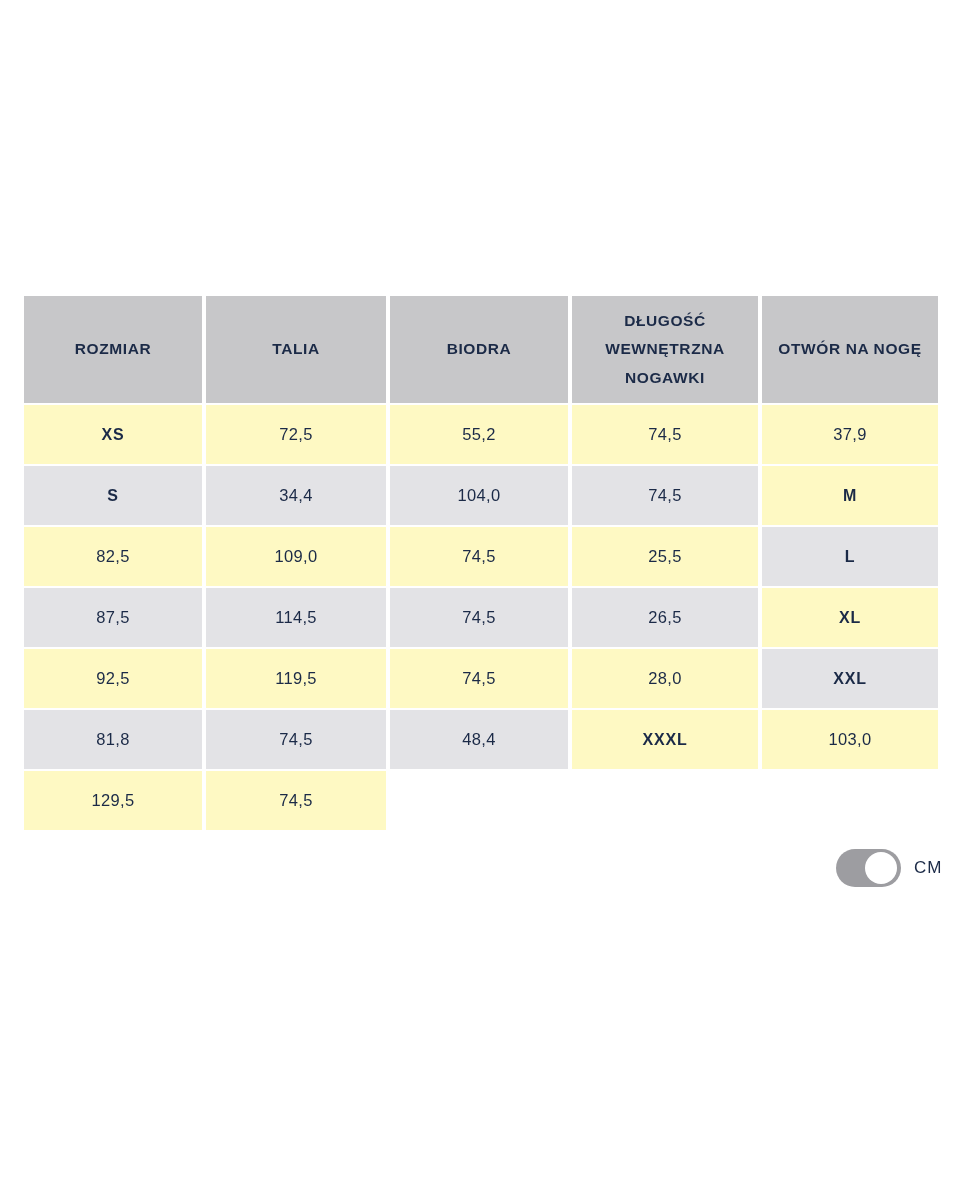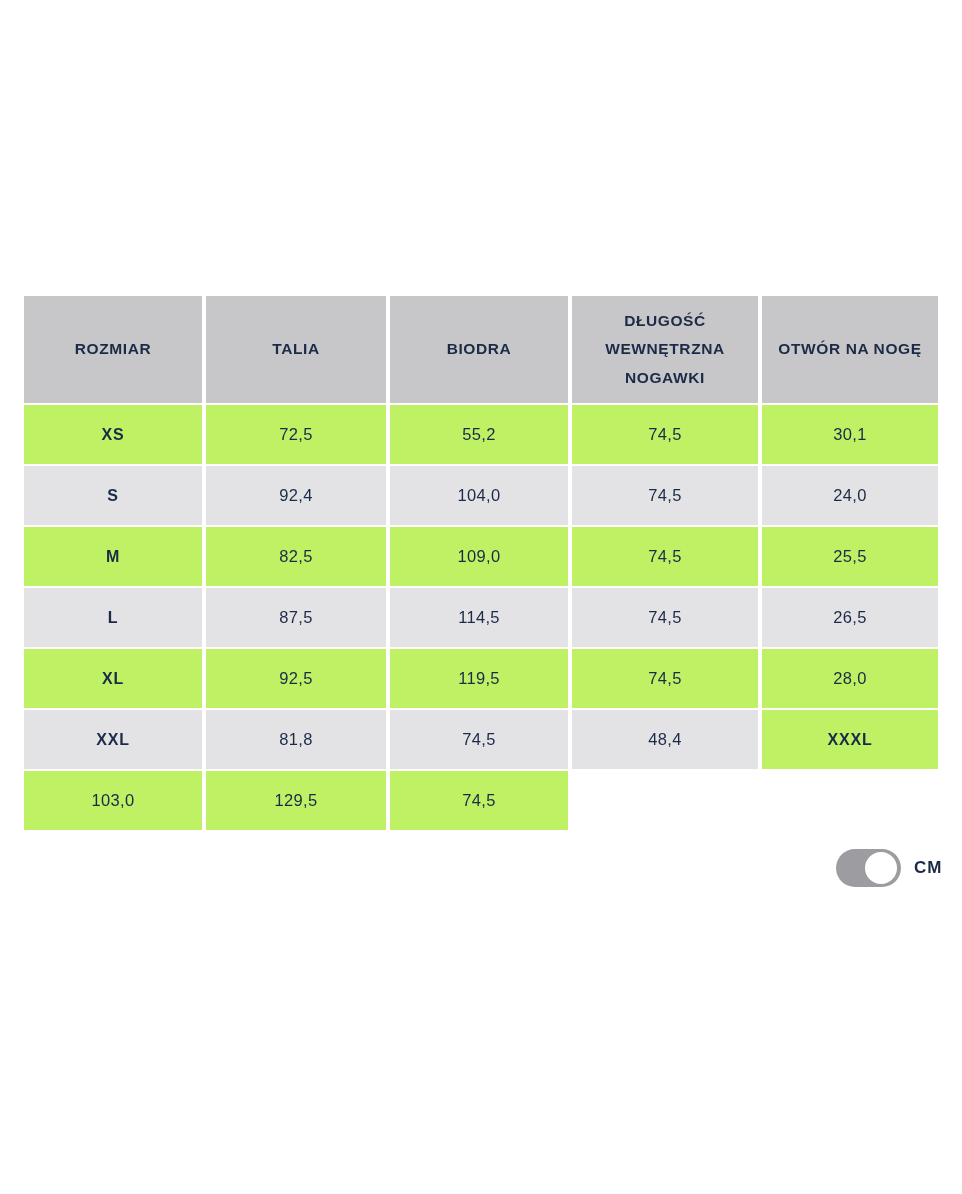--- a/index.html
+++ b/index.html
@@ -32,21 +32,21 @@
   }
   .cell.header {
     background: #c7c7c9;
     font-weight: bold;
     font-size: 15.5px;
     letter-spacing: 0.6px;
     line-height: 1.85;
     padding: 16px 14px;
   }
   .cell.size-label { font-weight: bold; font-size: 16px; letter-spacing: 0.8px; }
-  .row-odd  { background: #bef264; }
+  .row-odd  { background: #fef9c3; }
   .row-even { background: #e3e3e6; }
 
   .unit-toggle-wrap {
     position: absolute;
     left: 836px; top: 849px;
     display: flex;
     align-items: center;
     gap: 13px;
   }
   .toggle-track {
@@ -57,48 +57,47 @@
     cursor: pointer;
   }
   .toggle-knob {
     position: absolute;
     top: 3px; right: 4px;
     width: 32px; height: 32px;
     background: #ffffff;
     border-radius: 50%;
   }
   .toggle-label {
-    font-weight: bold;
+    font-weight: normal;
     font-size: 17px;
     letter-spacing: 1px;
     color: #1b2a47;
   }
 </style>
 </head>
 <body>
 
 <div class="size-table">
 
   <div class="cell header">ROZMIAR</div>
   <div class="cell header">TALIA</div>
   <div class="cell header">BIODRA</div>
   <div class="cell header">DŁUGOŚĆ WEWNĘTRZNA NOGAWKI</div>
   <div class="cell header">OTWÓR NA NOGĘ</div>
 
   <div class="cell row-odd size-label">XS</div>
   <div class="cell row-odd">72,5</div>
   <div class="cell row-odd">55,2</div>
   <div class="cell row-odd">74,5</div>
-  <div class="cell row-odd">30,1</div>
+  <div class="cell row-odd">37,9</div>
 
   <div class="cell row-even size-label">S</div>
-  <div class="cell row-even">92,4</div>
+  <div class="cell row-even">34,4</div>
   <div class="cell row-even">104,0</div>
   <div class="cell row-even">74,5</div>
-  <div class="cell row-even">24,0</div>
 
   <div class="cell row-odd size-label">M</div>
   <div class="cell row-odd">82,5</div>
   <div class="cell row-odd">109,0</div>
   <div class="cell row-odd">74,5</div>
   <div class="cell row-odd">25,5</div>
 
   <div class="cell row-even size-label">L</div>
   <div class="cell row-even">87,5</div>
   <div class="cell row-even">114,5</div>

